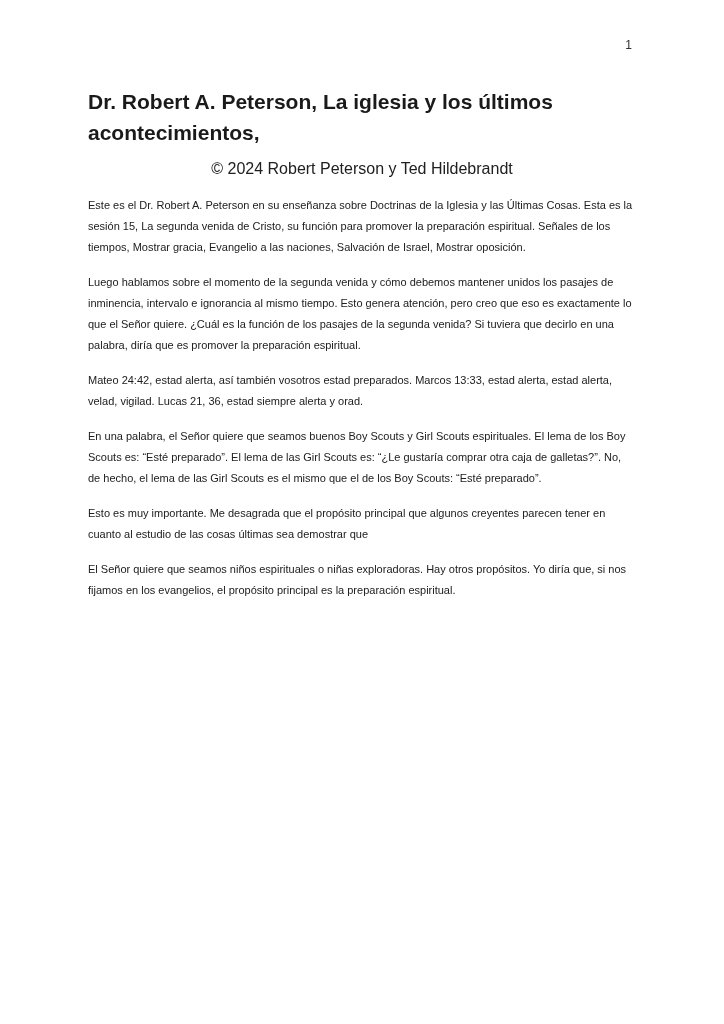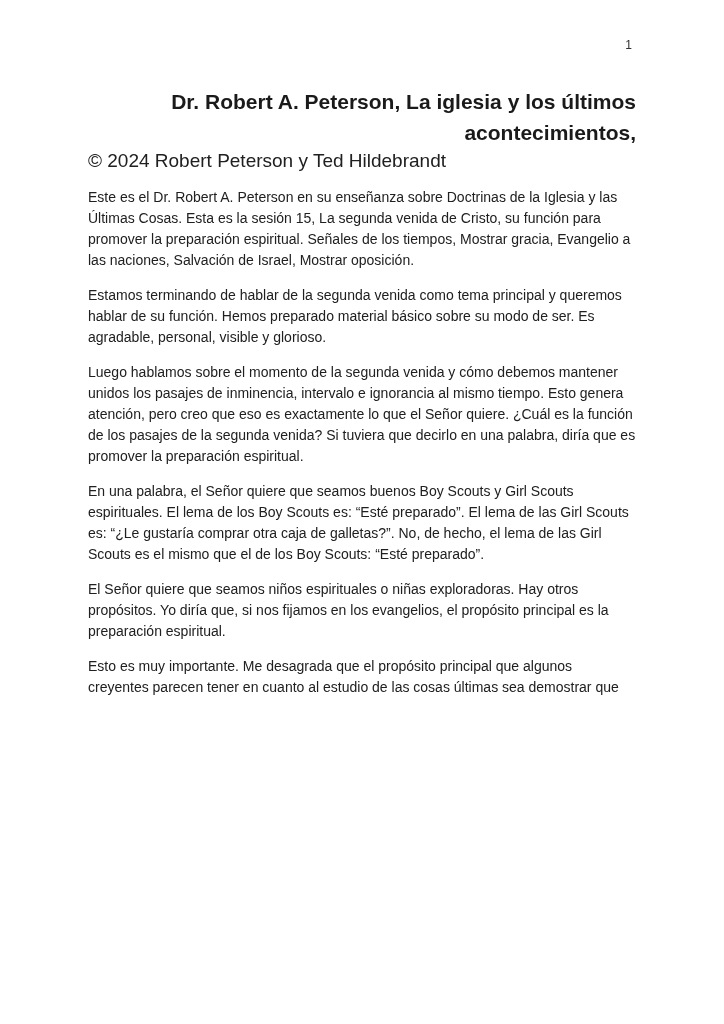--- a/index.html
+++ b/index.html
@@ -23,36 +23,37 @@
   }
   .page-number {
     text-align: right;
     font-size: 12px;
     line-height: 14px;
     color: #303030;
     margin-bottom: 34px;
     padding-right: 4px;
   }
   .doc-title {
-    text-align: right;
+    text-align: left;
     font-weight: bold;
     font-size: 21px;
     line-height: 31px;
     white-space: pre-line;
     color: #1a1a1a;
   }
   .copyright {
-    font-size: 19px;
+    text-align: center;
+    font-size: 16px;
     line-height: 21px;
-    margin-top: 2px;
+    margin-top: 10px;
     color: #202020;
   }
   .body-text {
     margin-top: 16px;
-    font-size: 14px;
+    font-size: 11px;
     line-height: 21px;
     color: #202020;
   }
   .body-text p {
     margin: 0 0 14px 0;
   }
 </style>
 </head>
 <body>
 
@@ -62,21 +63,21 @@
     <div class="page-number">1</div>
 
     <div class="doc-title">Dr. Robert A. Peterson, La iglesia y los últimos
 acontecimientos,</div>
 
 
     <div class="copyright">© 2024 Robert Peterson y Ted Hildebrandt</div>
 
     <div class="body-text">
       <p>Este es el Dr. Robert A. Peterson en su enseñanza sobre Doctrinas de la Iglesia y las Últimas Cosas. Esta es la sesión 15, La segunda venida de Cristo, su función para promover la preparación espiritual. Señales de los tiempos, Mostrar gracia, Evangelio a las naciones, Salvación de Israel, Mostrar oposición.</p>
-      <p>Estamos terminando de hablar de la segunda venida como tema principal y queremos hablar de su función. Hemos preparado material básico sobre su modo de ser. Es agradable, personal, visible y glorioso.</p>
       <p>Luego hablamos sobre el momento de la segunda venida y cómo debemos mantener unidos los pasajes de inminencia, intervalo e ignorancia al mismo tiempo. Esto genera atención, pero creo que eso es exactamente lo que el Señor quiere. ¿Cuál es la función de los pasajes de la segunda venida? Si tuviera que decirlo en una palabra, diría que es promover la preparación espiritual.</p>
+      <p>Mateo 24:42, estad alerta, así también vosotros estad preparados. Marcos 13:33, estad alerta, estad alerta, velad, vigilad. Lucas 21, 36, estad siempre alerta y orad.</p>
       <p>En una palabra, el Señor quiere que seamos buenos Boy Scouts y Girl Scouts espirituales. El lema de los Boy Scouts es: “Esté preparado”. El lema de las Girl Scouts es: “¿Le gustaría comprar otra caja de galletas?”. No, de hecho, el lema de las Girl Scouts es el mismo que el de los Boy Scouts: “Esté preparado”.</p>
+      <p>Esto es muy importante. Me desagrada que el propósito principal que algunos creyentes parecen tener en cuanto al estudio de las cosas últimas sea demostrar que</p>
       <p>El Señor quiere que seamos niños espirituales o niñas exploradoras. Hay otros propósitos. Yo diría que, si nos fijamos en los evangelios, el propósito principal es la preparación espiritual.</p>
-      <p>Esto es muy importante. Me desagrada que el propósito principal que algunos creyentes parecen tener en cuanto al estudio de las cosas últimas sea demostrar que</p>
     </div>
 
   </div>
 </div>
 
 </body></html>

